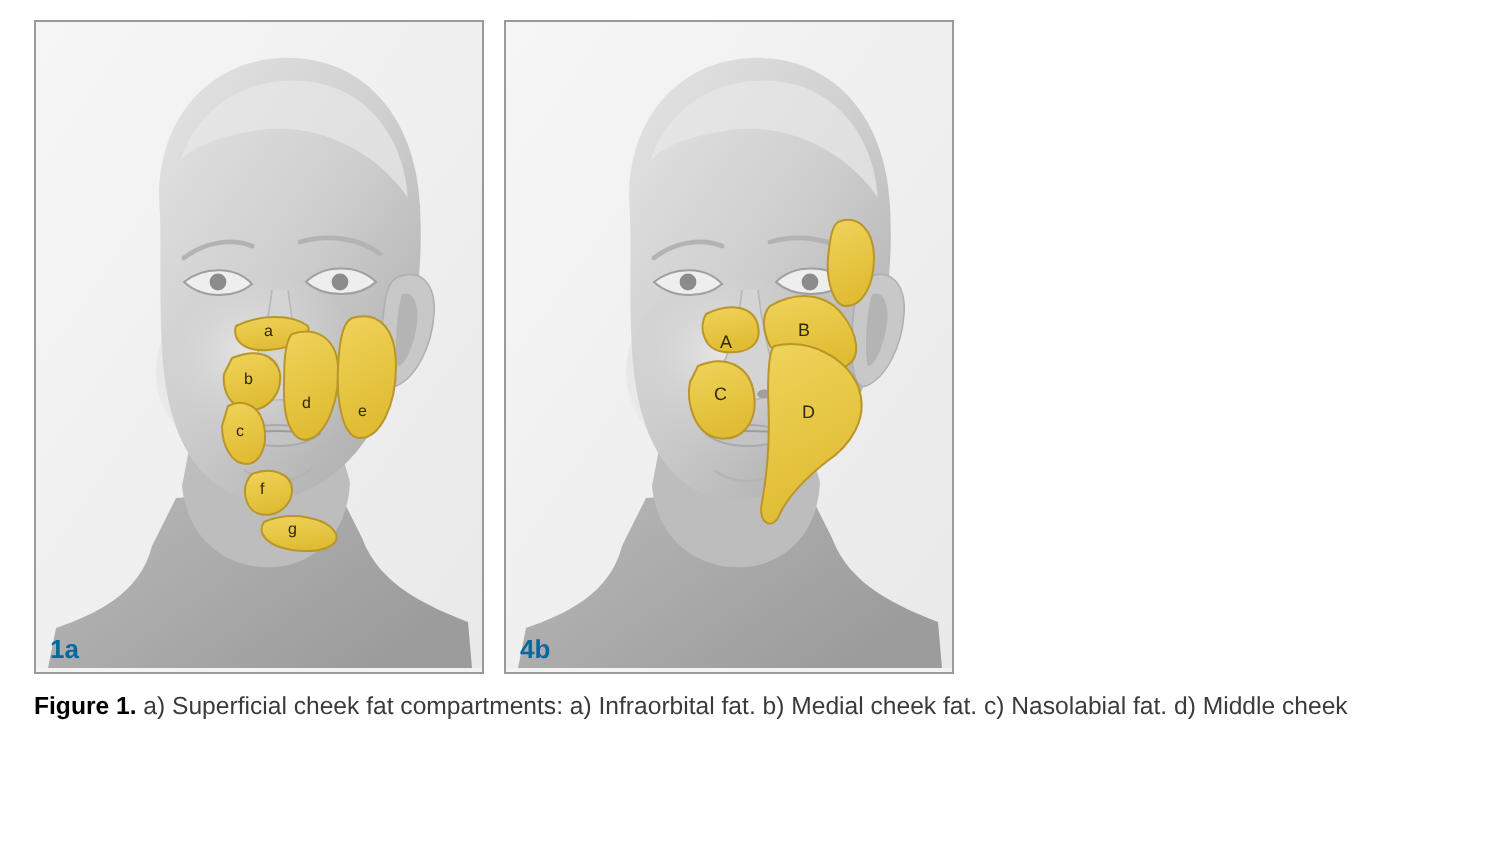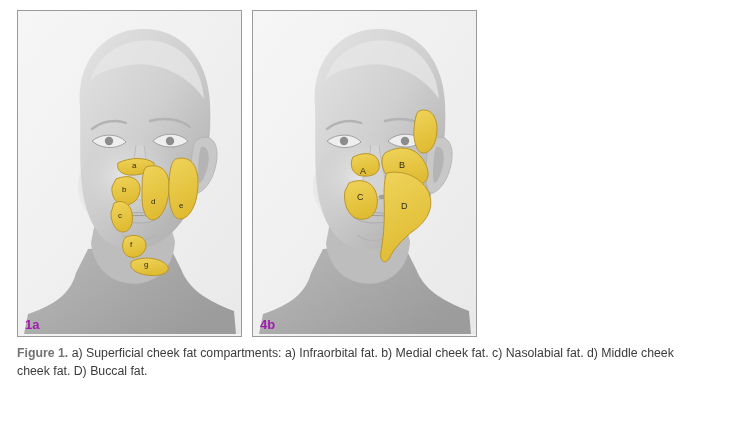--- a/index.html
+++ b/index.html
@@ -39,41 +39,41 @@
     border: 1px solid #9a9a9a;
     background: #f3f3f3;
     overflow: hidden;
   }
   .panel-label {
     position: absolute;
     left: 7px;
     bottom: 4px;
     font-size: 13px;
     font-weight: 700;
-    color: #a21caf;
+    color: #0369a1;
     font-family: "Liberation Sans", sans-serif;
     z-index: 40;
   }
   .head-svg {
     position: absolute;
     left: 0;
     top: 0;
   }
   .caption {
     position: absolute;
     left: 14px;
     top: 345px;
     width: 716px;
     font-size: 12.3px;
     line-height: 17.5px;
     color: #3b3b3b;
   }
   .caption b {
     font-weight: 700;
-    color: #737373;
+    color: #000000;
   }
   .caption-line {
     display: block;
   }
   .fat-label {
     position: absolute;
     font-size: 8px;
     color: #2f2a10;
     font-family: "Liberation Sans", sans-serif;
     z-index: 30;
@@ -223,16 +223,15 @@
       <span class="fat-label cap" style="left:104px; top:181px;">C</span>
       <span class="fat-label cap" style="left:148px; top:190px;">D</span>
 
       <span class="panel-label">4b</span>
     </div>
 
   </div>
 
   <div class="caption">
     <span class="caption-line"><b>Figure 1.</b><span> a) Superficial cheek fat compartments: a) Infraorbital fat. b) Medial cheek fat. c) Nasolabial fat. d) Middle cheek</span></span>
-    <span class="caption-line">cheek fat. D) Buccal fat.</span>
   </div>
 
 </div>
 
 </body></html>

